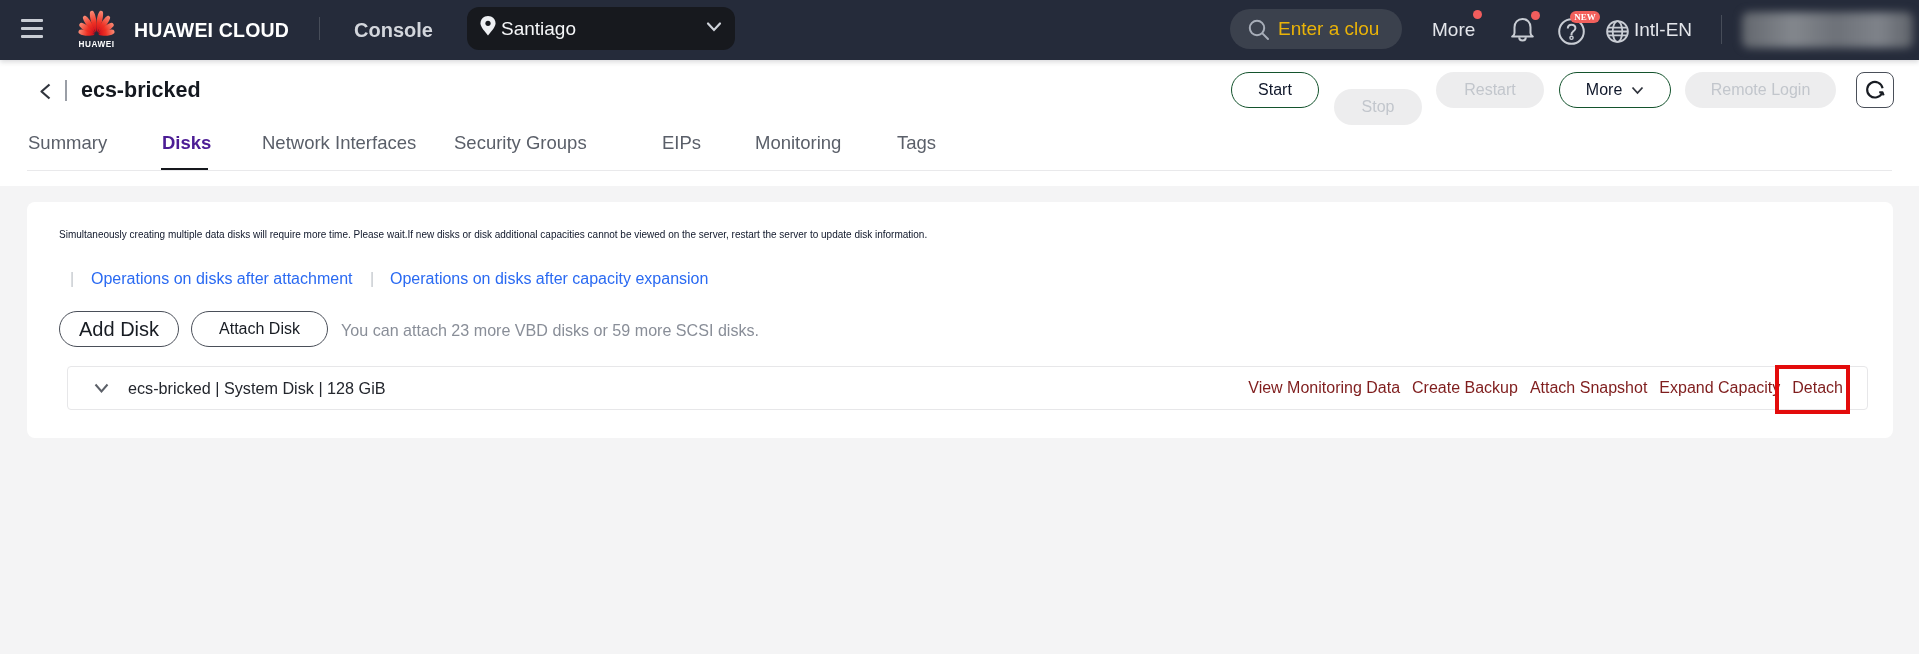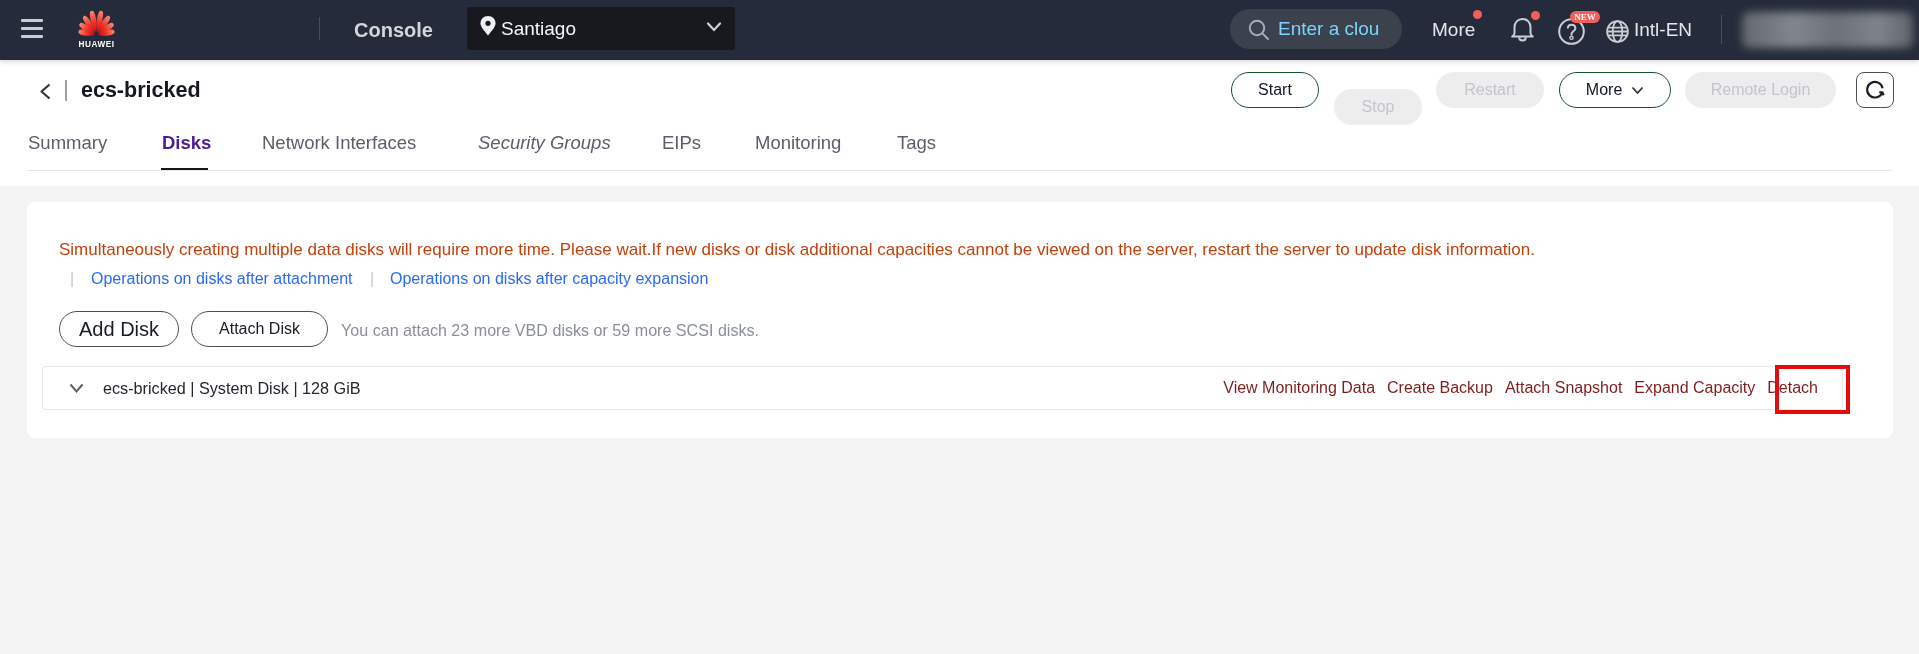--- a/index.html
+++ b/index.html
@@ -6,27 +6,27 @@
   html,body { width:1919px; height:654px; overflow:hidden; }
   body { font-family:"Liberation Sans", sans-serif; position:relative; background:#f4f4f5; }
 
   
   #header { position:absolute; left:0; top:0; width:1919px; height:60px; background:#252b3a; box-shadow:0 2px 5px rgba(37,43,58,.18); z-index:5; }
   .hbar { position:absolute; left:21px; width:22px; height:3px; background:#c9cdd4; border-radius:1px; }
   #hclogo { position:absolute; left:77px; top:8px; width:40px; height:48px; }
   #hctext { position:absolute; left:134px; top:0; height:60px; line-height:60px; color:#ffffff; font-size:19.5px; font-weight:bold; letter-spacing:.2px; }
   .vsep { position:absolute; width:1px; background:#474d59; }
   #console { position:absolute; left:354px; top:0; height:60px; line-height:60px; color:#d3d6dc; font-size:20px; font-weight:bold; }
-  #region { position:absolute; left:467px; top:7px; width:268px; height:43px; background:#17191e; border-radius:3px; }
+  #region { position:absolute; left:467px; top:7px; width:268px; height:43px; background:#17191e; border-radius:12px; }
   #region .pin { position:absolute; left:11px; top:7px; }
   #region .name { position:absolute; left:34px; top:0; height:43px; line-height:43px; color:#f5f6f8; font-size:19px; }
   #region .chev { position:absolute; left:239px; top:14px; }
 
   #search { position:absolute; left:1230px; top:9px; width:172px; height:40px; background:#3b414d; border-radius:20px; }
-  #search .ph { position:absolute; left:48px; top:0; height:28px; line-height:40px; color:#7dd3fc; font-size:19px; }
+  #search .ph { position:absolute; left:48px; top:0; height:28px; line-height:40px; color:#eab308; font-size:19px; }
   #more-txt { position:absolute; left:1432px; top:0; height:60px; line-height:60px; color:#e4e6eb; font-size:19px; }
   .reddot { position:absolute; width:9px; height:9px; border-radius:50%; background:#f25d5d; }
   #newbadge { position:absolute; left:1570px; top:11px; width:30px; height:12px; background:#f2605c; border-radius:6px; color:#fff; font-family:"Liberation Serif", serif; font-weight:bold; font-size:9px; line-height:12px; text-align:center; }
   #intl { position:absolute; left:1634px; top:0; height:60px; line-height:60px; color:#e4e6eb; font-size:19px; }
   #blur-box { position:absolute; left:1742px; top:12px; width:171px; height:36px; border-radius:7px;
      background:linear-gradient(90deg,#63676e, #83878d 30%, #6d7178 55%, #7f838a 80%, #5f636a); filter:blur(4px); }
 
   
   #row2 { position:absolute; left:0; top:60px; width:1919px; height:126px; background:#fff; }
   #backsep { position:absolute; left:65px; top:20px; width:2px; height:21px; background:#9a9ea6; }
@@ -41,29 +41,29 @@
   #b-refresh { position:absolute; left:1856px; top:12px; width:38px; height:36px; border:1px solid #4a4f59; border-radius:8px; background:#fff; }
 
   
   #tabs { position:absolute; left:0; top:132.5px; width:1919px; height:24px; }
   .tab { position:absolute; top:0; font-size:18.5px; line-height:20px; color:#5a5f69; }
   #tab-line { position:absolute; left:27px; top:170px; width:1865px; height:1px; background:#e9e9eb; }
   #tab-under { position:absolute; left:161px; top:168px; width:47px; height:3px; background:#16181d; }
 
   
   #card { position:absolute; left:27px; top:202px; width:1866px; height:236px; background:#fff; border-radius:8px; }
-  #para { position:absolute; left:32px; top:38px; font-size:17px; color:#c2410c; }
+  #para { position:absolute; left:32px; top:27px; font-size:10px; color:#0f172a; }
   #linkrow { position:absolute; left:0; top:68px; font-size:16px; color:#c4c8ce; width:100%; height:20px; }
   #linkrow span.pp { position:absolute; }
   #linkrow a.lk { position:absolute;text-align:right; }
   a.lk { color:#2a6af2; text-decoration:none; }
   #addisk { position:absolute; left:32px; top:109px; width:120px; height:36px; border:1px solid #4a4f59; border-radius:18px; font-size:20px; color:#181c23; text-align:center; line-height:34px; background:#fff; }
   #attdisk { position:absolute; left:164px; top:109px; width:137px; height:36px; border:1px solid #4a4f59; border-radius:18px; font-size:16px; color:#181c23; text-align:center; line-height:34px; background:#fff; }
   #cantext { position:absolute; left:314px; top:119px; font-size:16.1px; color:#898e98; }
-  #diskrow { position:absolute; left:15px; top:164px; width:1801px; height:44px; border:1px solid #e7e7e9; border-radius:4px; background:#fff; }
+  #diskrow { position:absolute; left:40px; top:164px; width:1801px; height:44px; border:1px solid #e7e7e9; border-radius:4px; background:#fff; }
   #disktitle { position:absolute; left:60px; top:12px; font-size:16.2px; color:#24272e; }
   #disklinks { position:absolute; right:24px; top:12px; font-size:16px; }
   #disklinks a { color:#7f1d1d; text-decoration:none; margin-left:12px; }
   #redrect { position:absolute; left:1775px; top:365px; width:75px; height:49px; border:4px solid #e30b0b; }
 </style>
 </head>
 <body>
 
 <div id="header">
   <div class="hbar" style="top:19px"></div>
@@ -96,20 +96,21 @@
         <path d="M19.5 24.5 C18.4 21.5 17.1 17.5 16.8 12.7 C16.5 8.3 17.1 3.8 18.1 2.8 C18.9 2.05 20.1 2.05 20.9 2.8 C21.9 3.8 22.5 8.3 22.2 12.7 C21.9 17.5 20.6 21.5 19.5 24.5 Z" fill="url(#pg)"></path>
       </g>
     <g transform="rotate(56.5 19.5 27) translate(19.5 27) scale(1 0.82) translate(-19.5 -27)">
         <path d="M19.5 24.5 C18.4 21.5 17.1 17.5 16.8 12.7 C16.5 8.3 17.1 3.8 18.1 2.8 C18.9 2.05 20.1 2.05 20.9 2.8 C21.9 3.8 22.5 8.3 22.2 12.7 C21.9 17.5 20.6 21.5 19.5 24.5 Z" fill="url(#pg)"></path>
       </g>
     <g transform="rotate(79 19.5 27) translate(19.5 27) scale(1 0.74) translate(-19.5 -27)">
         <path d="M19.5 24.5 C18.4 21.5 17.1 17.5 16.8 12.7 C16.5 8.3 17.1 3.8 18.1 2.8 C18.9 2.05 20.1 2.05 20.9 2.8 C21.9 3.8 22.5 8.3 22.2 12.7 C21.9 17.5 20.6 21.5 19.5 24.5 Z" fill="url(#pg)"></path>
       </g>
     <text x="19.5" y="38.8" text-anchor="middle" fill="#ffffff" font-family="Liberation Sans, sans-serif" font-size="8.2" font-weight="bold" letter-spacing="0.55">HUAWEI</text>
   </svg>
+  <div id="hctext">HUAWEI CLOUD</div>
   <div class="vsep" style="left:319px; top:17px; height:23px;"></div>
   <div id="console">Console</div>
   <div id="region">
     <svg class="pin" width="20" height="26" viewBox="0 0 20 26">
       <path d="M10 2 C5.6 2 2.5 5.2 2.5 9.3 C2.5 12.4 4.8 15.2 10 21.5 C15.2 15.2 17.5 12.4 17.5 9.3 C17.5 5.2 14.4 2 10 2 Z" fill="#eef0f3"></path>
       <circle cx="10" cy="9.3" r="2.6" fill="#17191e"></circle>
     </svg>
     <div class="name">Santiago</div>
     <svg class="chev" width="16" height="12" viewBox="0 0 16 12">
         <path d="M2 2.5 L8 9 L14 2.5" fill="none" stroke="#cfd3da" stroke-width="2.2" stroke-linecap="round"></path>
@@ -163,21 +164,21 @@
       <path d="M18.2 13.6 A7.8 7.8 0 1 1 18.6 9.2" fill="none" stroke="#181c23" stroke-width="2.1"></path>
       <path d="M15.2 13.2 L18.5 13.4 L19.6 16.4" fill="none" stroke="#181c23" stroke-width="2.1" stroke-linejoin="round"></path>
     </svg>
   </div>
 </div>
 
 <div id="tabs">
   <div class="tab" style="left:28px;">Summary</div>
   <div class="tab" style="left:162px; color:#4c1d95; font-weight:bold;">Disks</div>
   <div class="tab" style="left:262px;">Network Interfaces</div>
-  <div class="tab" style="left:478px;font-style:italic;">Security Groups</div>
+  <div class="tab" style="left:454px;">Security Groups</div>
   <div class="tab" style="left:662px;">EIPs</div>
   <div class="tab" style="left:755px;">Monitoring</div>
   <div class="tab" style="left:897px;">Tags</div>
 </div>
 <div id="tab-under"></div>
 <div id="tab-line"></div>
 <div style="position:absolute; left:0; top:186px; width:1919px; height:468px; background:#f4f4f5;"></div>
 
 <div id="card">
   <div id="para">Simultaneously creating multiple data disks will require more time. Please wait.If new disks or disk additional capacities cannot be viewed on the server, restart the server to update disk information.</div>

